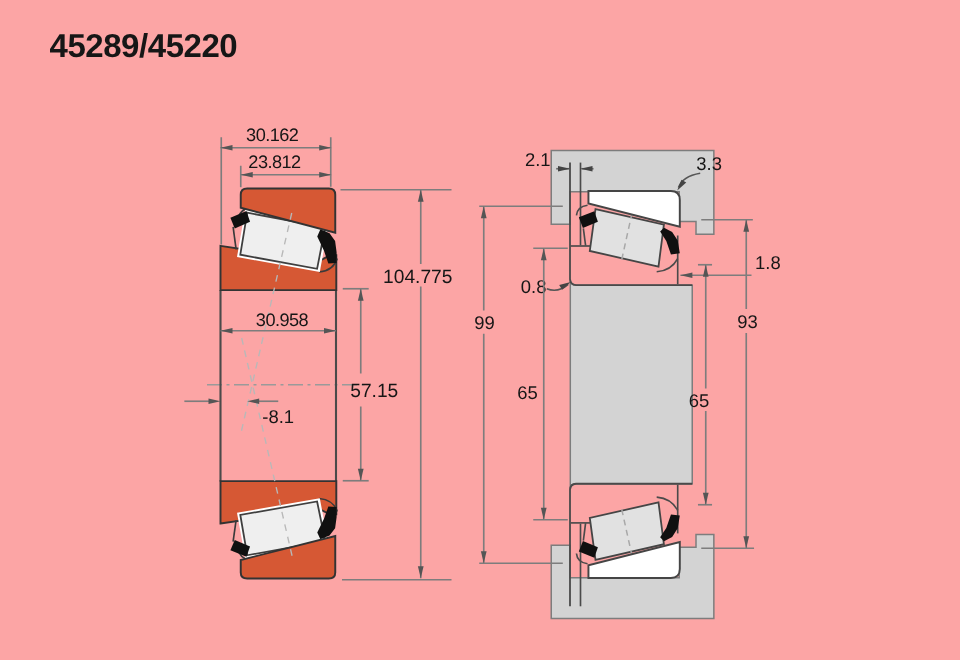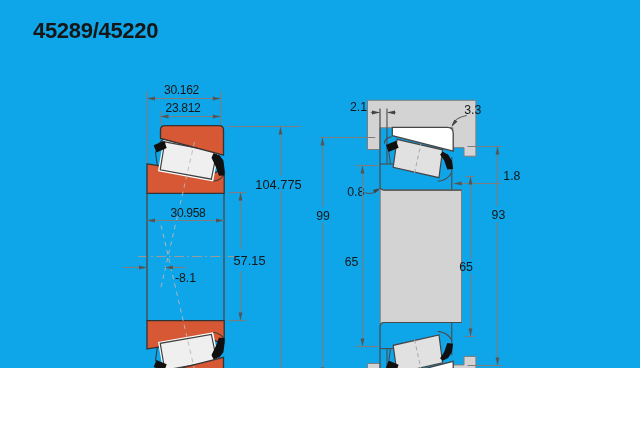--- a/index.html
+++ b/index.html
@@ -1,16 +1,16 @@
 <!DOCTYPE html>
 <html><head>
 <meta charset="utf-8">
 <style>
   html,body{margin:0;padding:0;background:#ffffff;}
-  .page{position:relative;width:640px;height:368px;background:#0ea5e9;overflow:hidden;
+  .page{position:relative;width:640px;height:440px;background:#fca5a5;overflow:hidden;
         font-family:"Liberation Sans",sans-serif;}
   svg text{font-family:"Liberation Sans",sans-serif;fill:#161616;}
 </style>
 </head>
 <body>
 <div class="page">
 <svg width="640" height="440" viewBox="0 0 640 440">
 
 <text x="33" y="38" font-size="22" font-weight="bold" letter-spacing="-0.3">45289/45220</text>
 

